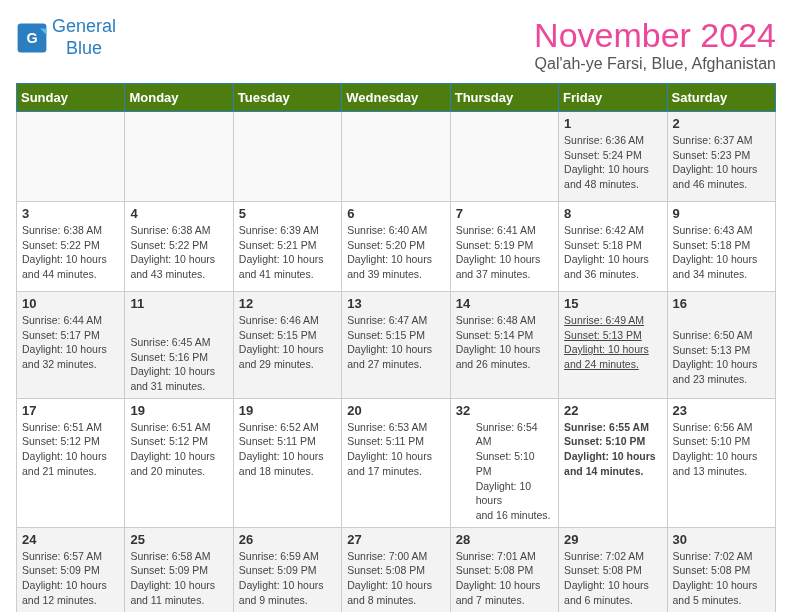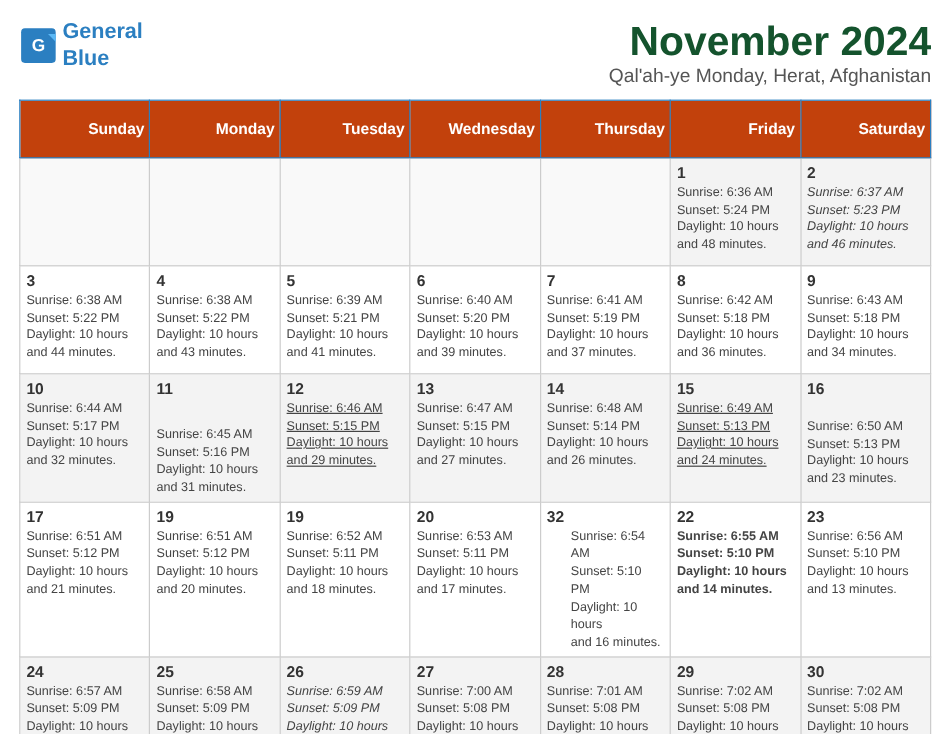--- a/index.html
+++ b/index.html
@@ -15,54 +15,55 @@
       justify-content: space-between;
       align-items: flex-start;
       margin-bottom: 10px;
     }
     .logo {
       display: flex;
       align-items: center;
     }
     .logo-text {
       font-size: 18px;
-      font-weight: bold;
+      font-weight: normal;
       color: #333;
       line-height: 1.2;
+      text-align: center;
     }
     .logo-text span {
       color: #2b7fc1;
     }
     .logo-icon {
       width: 32px;
       height: 32px;
       margin-right: 4px;
     }
     .title-block {
       text-align: right;
     }
     .month-title {
       font-size: 34px;
-      font-weight: bold;
-      color: #14532d;
+      font-weight: normal;
+      color: #ec4899;
     }
     .location-title {
       font-size: 16px;
       color: #555;
     }
     table {
       width: 100%;
       border-collapse: collapse;
       font-size: 11px;
     }
     th {
-      background-color: #c2410c;
+      background-color: #4d7c0f;
       color: #fff;
-      text-align: right;
-      padding: 16px 4px;
+      text-align: left;
+      padding: 6px 4px;
       font-size: 13px;
       border: 1px solid #2b7fc1;
     }
     td {
       border: 1px solid #ccc;
       vertical-align: top;
       padding: 4px 5px;
       height: 90px;
       width: 14.28%;
       background: #fff;
@@ -96,21 +97,21 @@
       <text x="20" y="26" text-anchor="middle" font-size="18" font-weight="bold" fill="white" font-family="Arial">G</text>
       <polygon points="30,8 38,8 38,16" fill="#5bb8f5"></polygon>
     </svg>
     <div class="logo-text">
       <div><span>General</span></div>
       <div><span style="color:#2b7fc1">Blue</span></div>
     </div>
   </div>
   <div class="title-block">
     <div class="month-title">November 2024</div>
-    <div class="location-title">Qal'ah-ye Monday, Herat, Afghanistan</div>
+    <div class="location-title">Qal'ah-ye Farsi, Blue, Afghanistan</div>
   </div>
 </div>
 
 <table>
   <thead>
     <tr>
     <th>Sunday</th>
         <th>Monday</th>
         <th>Tuesday</th>
         <th>Wednesday</th>
@@ -128,21 +129,21 @@
         <td class="empty"></td>
         <td class="shaded">
           <span class="day-num">1</span>
           <div class="day-info" style="white-space: pre-line;">Sunrise: 6:36 AM
 Sunset: 5:24 PM
 Daylight: 10 hours
 and 48 minutes.</div>
         </td>
         <td class="shaded">
           <span class="day-num">2</span>
-          <div class="day-info" style="white-space: pre-line; font-style: italic;">Sunrise: 6:37 AM
+          <div class="day-info" style="white-space: pre-line;">Sunrise: 6:37 AM
 Sunset: 5:23 PM
 Daylight: 10 hours
 and 46 minutes.</div>
         </td>
       </tr>
       <tr>
         <td>
           <span class="day-num">3</span>
           <div class="day-info" style="white-space: pre-line;">Sunrise: 6:38 AM
 Sunset: 5:22 PM
@@ -202,21 +203,21 @@
         </td>
         <td class="shaded">
           <span class="day-num">11</span>
           <div class="day-info" style="white-space: pre-line; margin-top: 24px;">Sunrise: 6:45 AM
 Sunset: 5:16 PM
 Daylight: 10 hours
 and 31 minutes.</div>
         </td>
         <td class="shaded">
           <span class="day-num">12</span>
-          <div class="day-info" style="white-space: pre-line; text-decoration: underline;">Sunrise: 6:46 AM
+          <div class="day-info" style="white-space: pre-line;">Sunrise: 6:46 AM
 Sunset: 5:15 PM
 Daylight: 10 hours
 and 29 minutes.</div>
         </td>
         <td class="shaded">
           <span class="day-num">13</span>
           <div class="day-info" style="white-space: pre-line;">Sunrise: 6:47 AM
 Sunset: 5:15 PM
 Daylight: 10 hours
 and 27 minutes.</div>
@@ -304,21 +305,21 @@
         </td>
         <td class="shaded">
           <span class="day-num">25</span>
           <div class="day-info" style="white-space: pre-line;">Sunrise: 6:58 AM
 Sunset: 5:09 PM
 Daylight: 10 hours
 and 11 minutes.</div>
         </td>
         <td class="shaded">
           <span class="day-num">26</span>
-          <div class="day-info" style="white-space: pre-line; font-style: italic;">Sunrise: 6:59 AM
+          <div class="day-info" style="white-space: pre-line;">Sunrise: 6:59 AM
 Sunset: 5:09 PM
 Daylight: 10 hours
 and 9 minutes.</div>
         </td>
         <td class="shaded">
           <span class="day-num">27</span>
           <div class="day-info" style="white-space: pre-line;">Sunrise: 7:00 AM
 Sunset: 5:08 PM
 Daylight: 10 hours
 and 8 minutes.</div>

